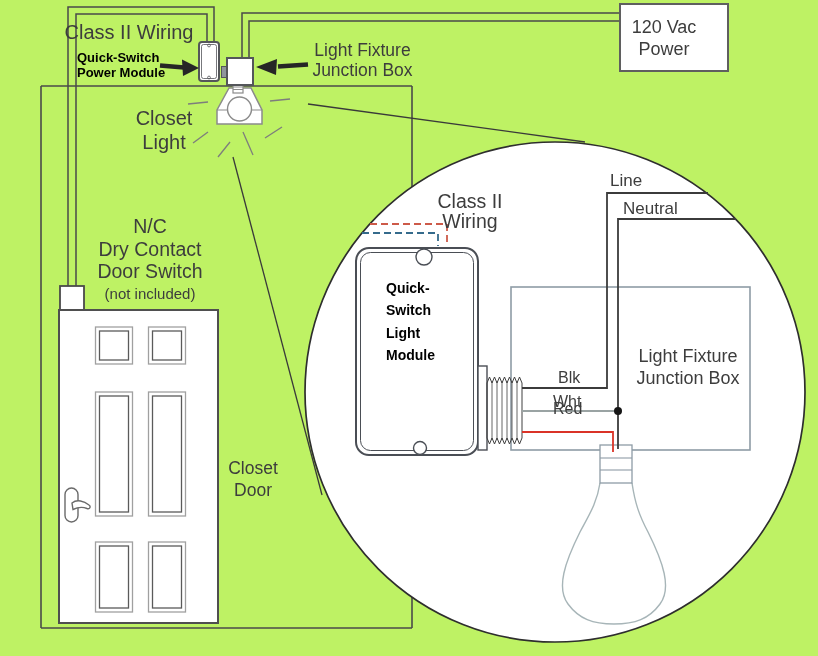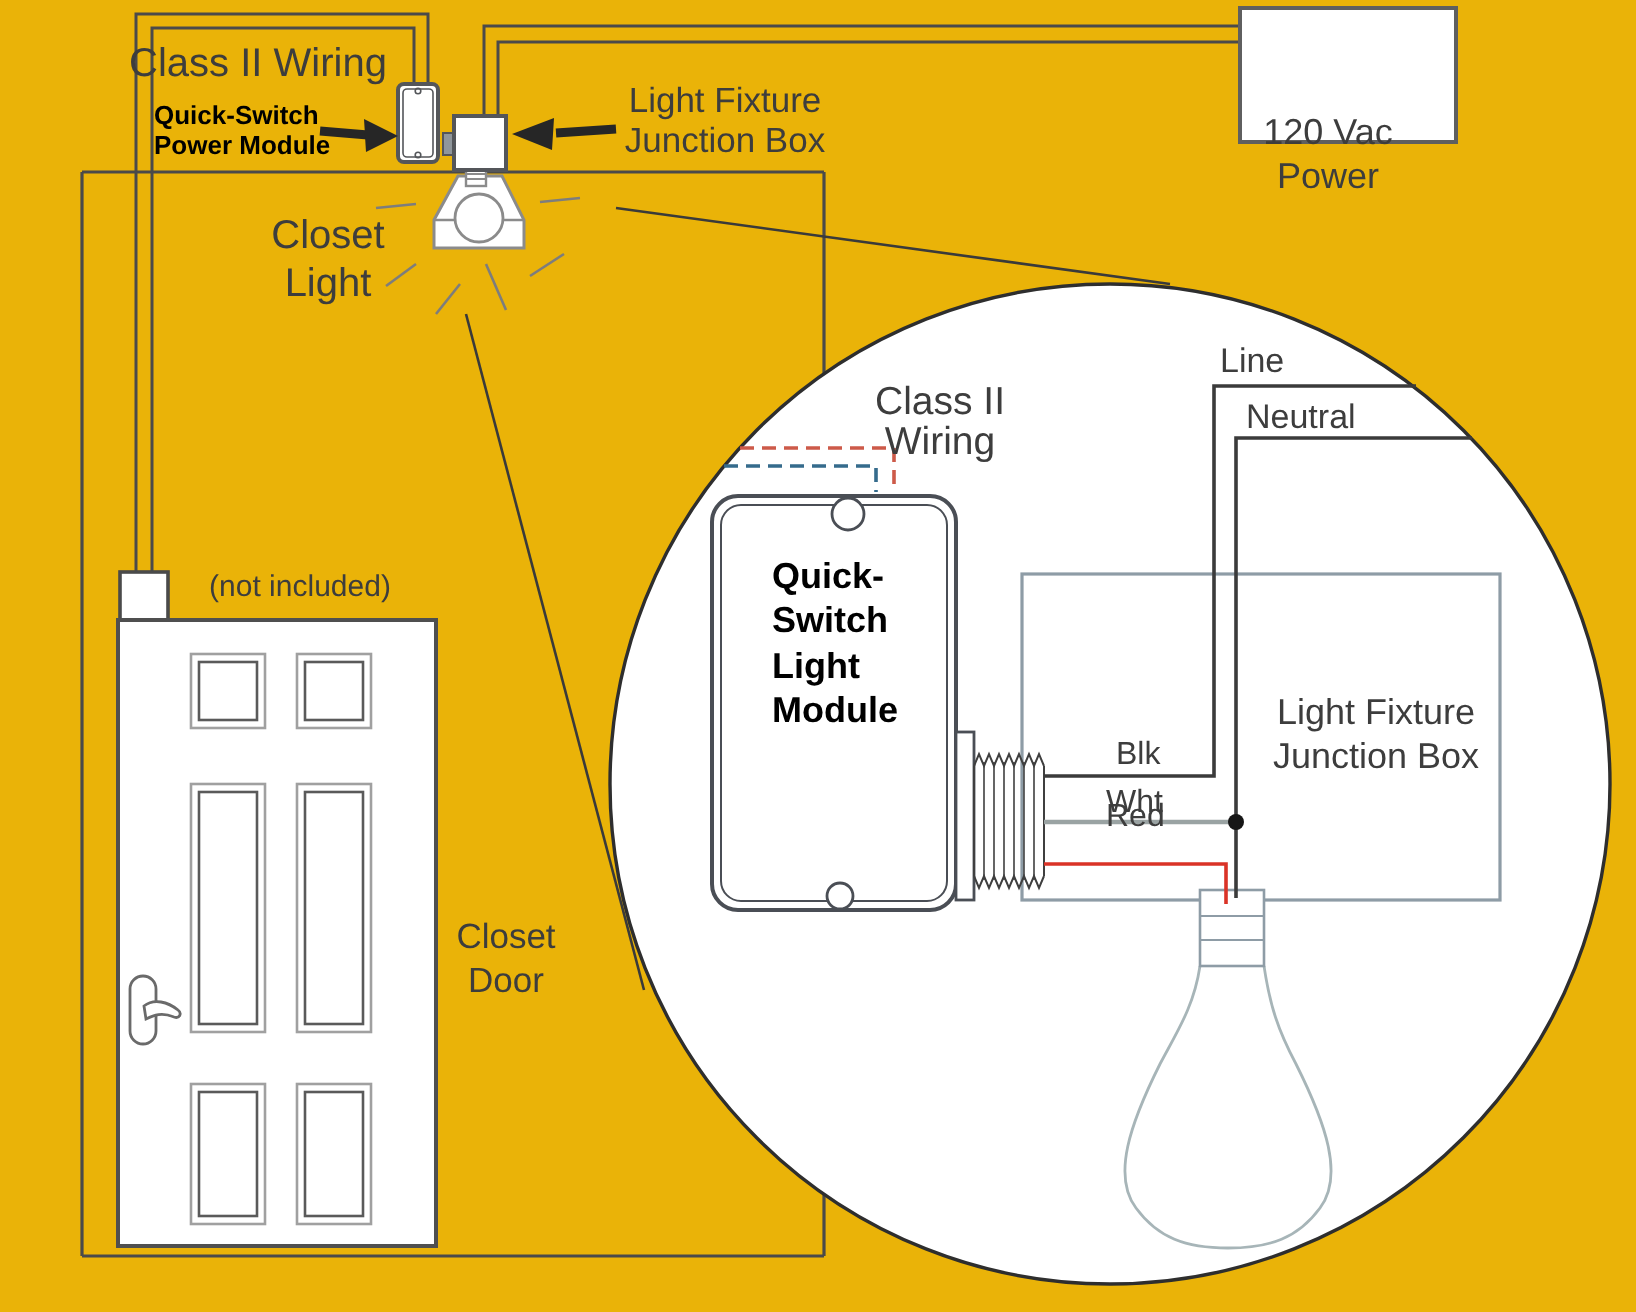--- a/index.html
+++ b/index.html
@@ -1,17 +1,17 @@
 <!DOCTYPE html>
 <html><head>
 <meta charset="utf-8">
 <style>
   html,body{margin:0;padding:0;background:#fff;}
   .stage{
-    position:relative;width:818px;height:656px;background:#eab308;
+    position:relative;width:818px;height:656px;background:#bef264;
     font-family:"Liberation Sans",sans-serif;overflow:hidden;
   }
   .stage svg{position:absolute;left:0;top:0;}
   .lbl{
     position:absolute;color:#3d3d3d;white-space:pre-line;
     font-family:"Liberation Sans",sans-serif;
   }
   .center{text-align:center;}
   .bold{font-weight:bold;color:#000;}
 </style>
@@ -149,26 +149,29 @@
 </svg>
 
 <div class="lbl center" style="left:59px;top:22px;width:140px;font-size:20px;line-height:20px;">Class II Wiring</div>
 
 <div class="lbl bold" style="left:77px;top:51px;font-size:13px;line-height:14.5px;">Quick-Switch
 Power Module</div>
 
 <div class="lbl center" style="left:300px;top:41px;width:125px;font-size:17.5px;line-height:19.5px;">Light Fixture
 Junction Box</div>
 
-<div class="lbl center" style="left:620px;top:16px;width:88px;font-size:18px;line-height:22px;margin-top:39px;">120 Vac
+<div class="lbl center" style="left:620px;top:16px;width:88px;font-size:18px;line-height:22px;">120 Vac
 Power</div>
 
 <div class="lbl center" style="left:124px;top:107px;width:80px;font-size:20px;line-height:23.5px;">Closet
 Light</div>
 
+<div class="lbl center" style="left:75px;top:215px;width:150px;font-size:19.5px;line-height:22.5px;">N/C
+Dry Contact
+Door Switch</div>
 
 <div class="lbl center" style="left:75px;top:285px;width:150px;font-size:15px;line-height:17px;text-align:center;">(not included)</div>
 
 <div class="lbl center" style="left:215px;top:457px;width:76px;font-size:17.5px;line-height:22px;">Closet
 Door</div>
 
 <div class="lbl center" style="left:408px;top:191px;width:124px;font-size:19.5px;line-height:20px;">Class II Wiring</div>
 
 <div class="lbl" style="left:610px;top:172px;font-size:17px;line-height:18px;">Line</div>
 
@@ -176,18 +179,18 @@
 
 <div class="lbl center" style="left:623px;top:345px;width:130px;font-size:18px;line-height:22px;">Light Fixture
 Junction Box</div>
 
 <div class="lbl" style="left:558px;top:369px;font-size:16px;line-height:17px;">Blk</div>
 
 <div class="lbl" style="left:553px;top:393px;font-size:16px;line-height:17px;">Wht</div>
 
 <div class="lbl" style="left:553px;top:400px;font-size:16px;line-height:17px;">Red</div>
 
-<div class="lbl bold" style="left:386px;top:277px;font-size:18px;line-height:22.3px;">Quick-
+<div class="lbl bold" style="left:386px;top:277px;font-size:14px;line-height:22.3px;">Quick-
 Switch
 Light
 Module</div>
 
 </div>
 
 </body></html>

